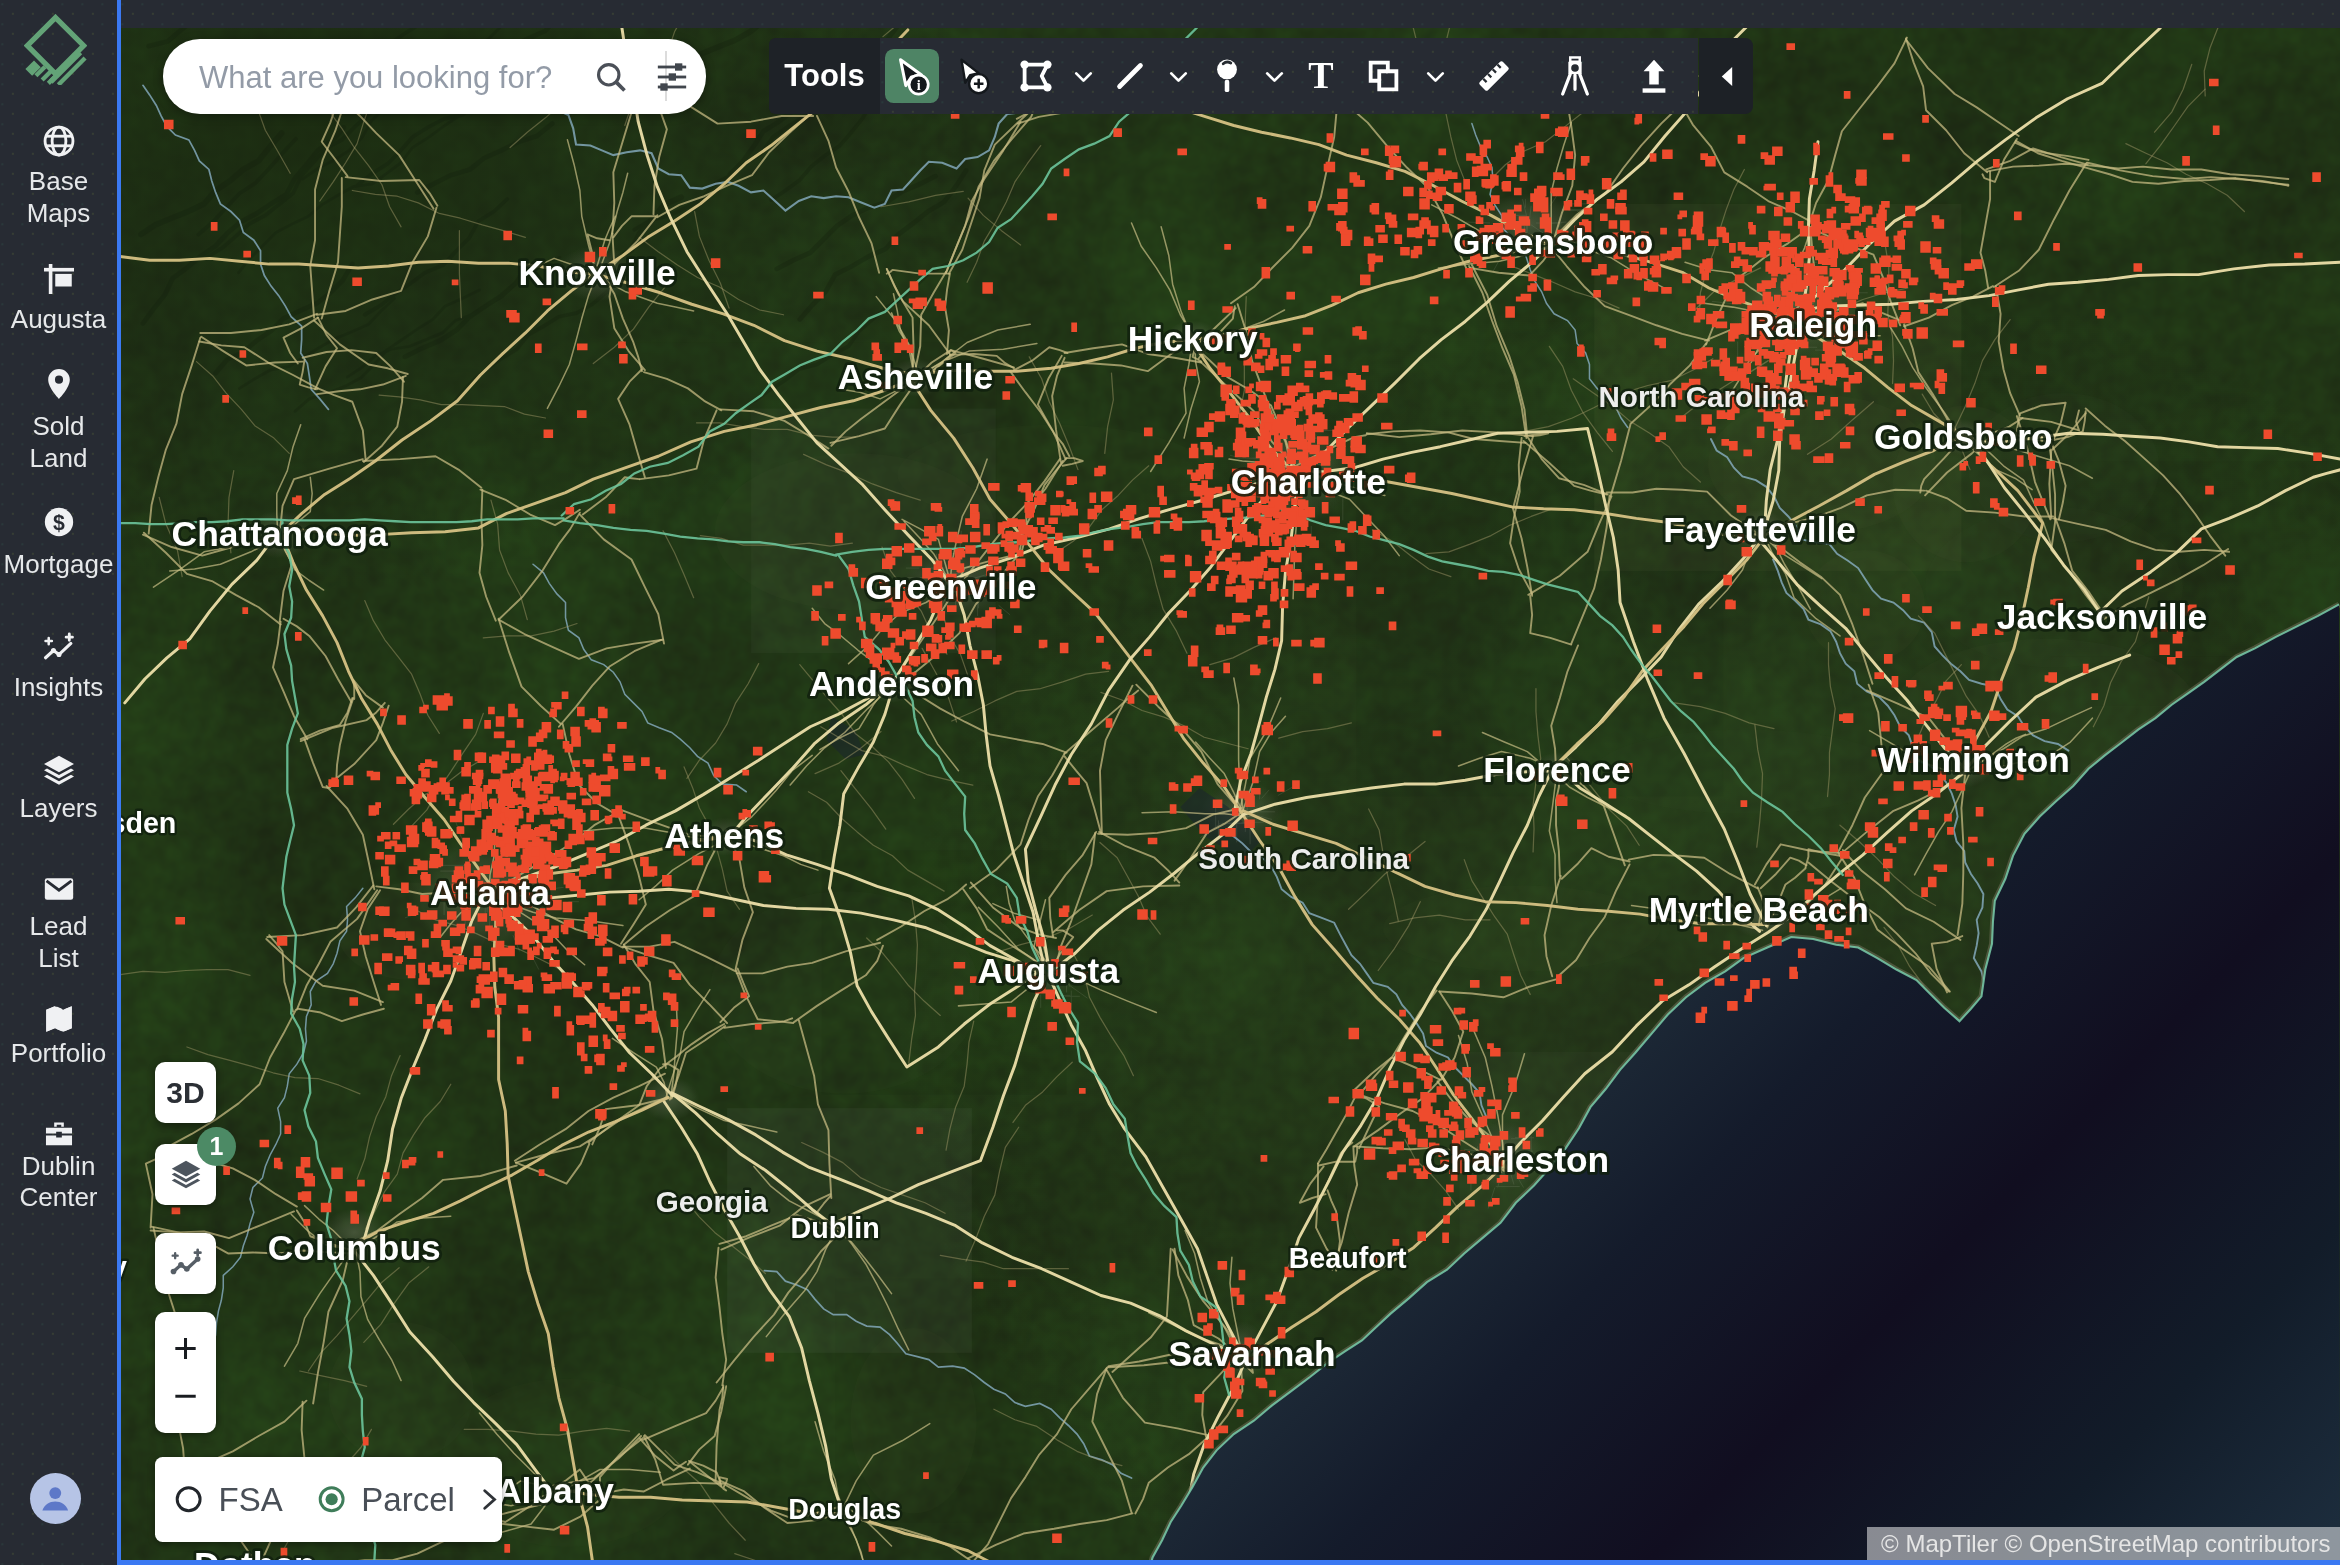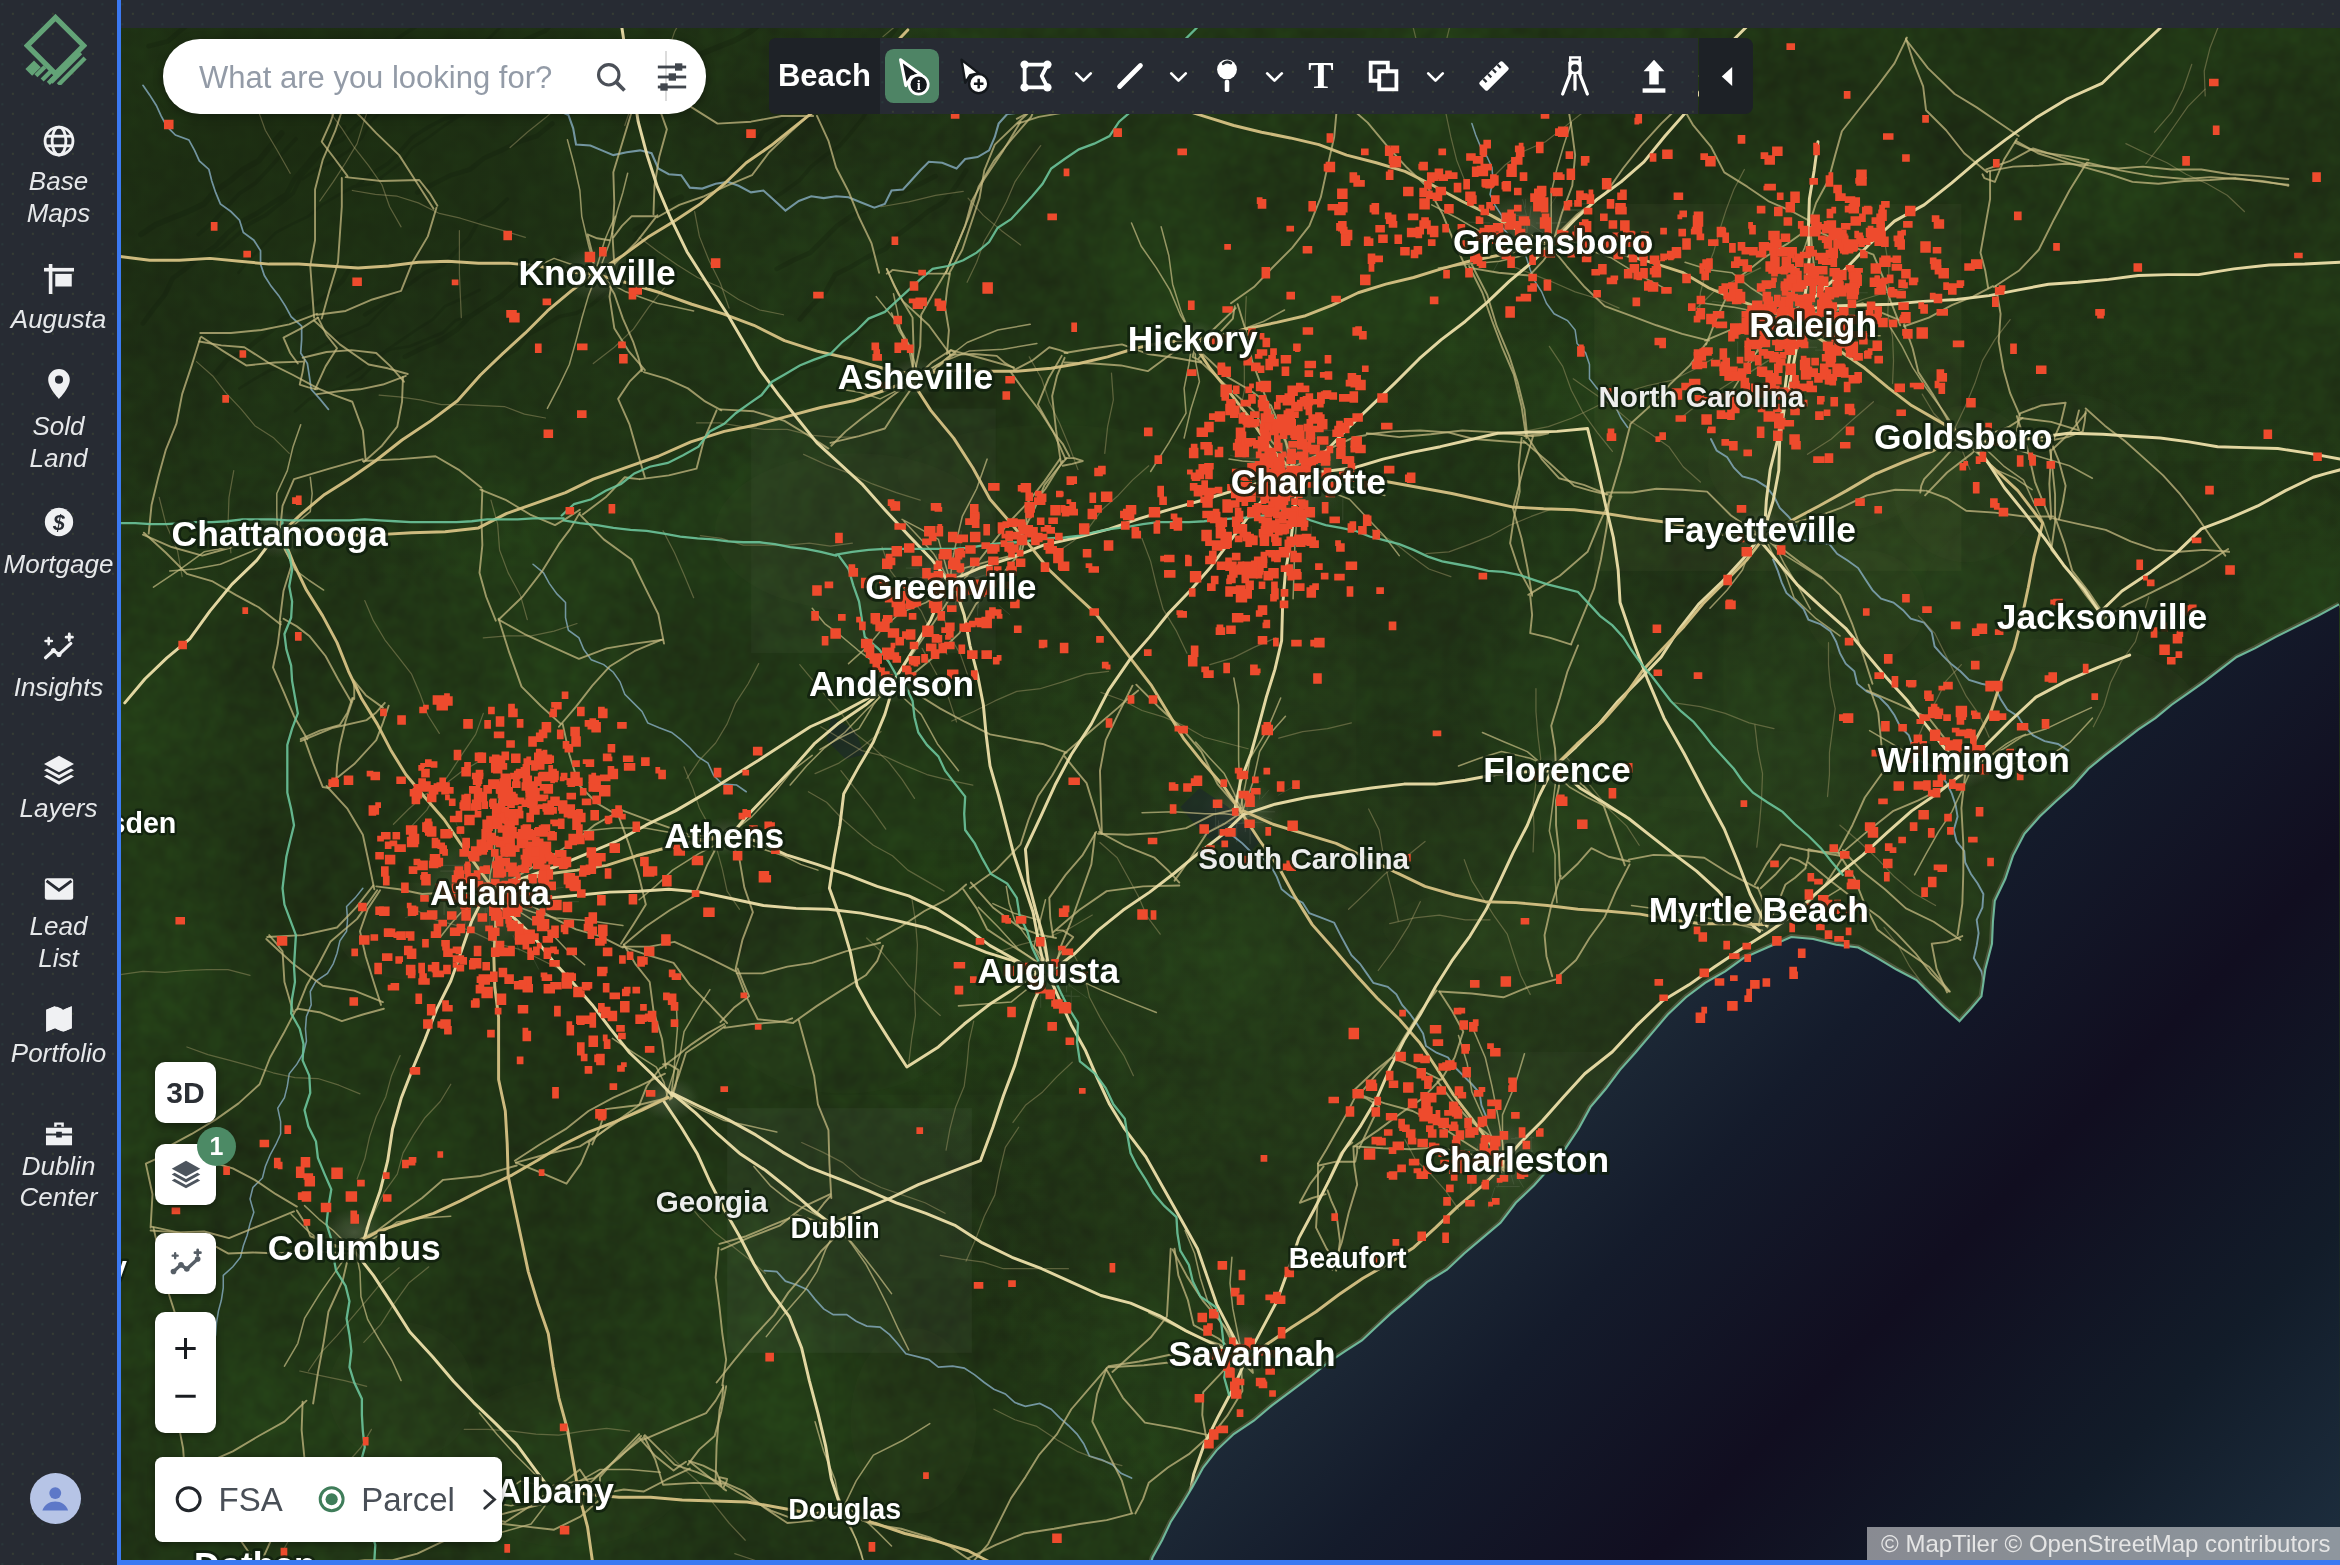--- a/index.html
+++ b/index.html
@@ -5,21 +5,21 @@
 * { margin:0; padding:0; box-sizing:border-box; }
 html,body { width:2340px; height:1566px; overflow:hidden; font-family:"Liberation Sans", sans-serif; background:#272b33; }
 .dots { background-color:#272b33;
   background-image: radial-gradient(rgba(125,150,60,.18) 1.2px, transparent 1.4px),
                     radial-gradient(rgba(55,140,105,.15) 1.2px, transparent 1.4px);
   background-size: 20px 20px, 20px 20px; background-position: 2.9px 3.8px, 12.4px 14.3px; }
 #maparea { position:absolute; left:120px; top:0; width:2220px; height:1560px; background:#4d7c0f;margin-top:28px; }
 #blueL { position:absolute; left:117px; top:0; width:3.8px; height:1566px; background:#3b79f2; z-index:40; }
 #blueB { position:absolute; left:117px; top:1560px; width:2223px; height:5.7px; background:#3b79f2; z-index:40; }
 
-#sidebar { position:absolute; left:0; top:0; width:117px; height:1566px; z-index:50;font-style:italic; }
+#sidebar { position:absolute; left:0; top:0; width:117px; height:1566px; z-index:50; }
 .nav { position:absolute; left:0; width:117px; text-align:center; color:#e6e8ea; font-size:26px; line-height:32px; }
 
 #pill { position:absolute; left:163px; top:39px; width:543px; height:75px; background:#fff; border-radius:37px; z-index:30; box-shadow:0 1.9px 9.6px rgba(0,0,0,.35); }
 #pill .ph { color:#939ba7; font-size:31px; }
 #pill .div { width:1.9px; height:50px; background:#dcdcdc; margin-left:23px; }
 
 #toolbar { position:absolute; left:769px; top:38px; height:76px; z-index:30; display:flex; border-radius:5.7px 0 0 5.7px; overflow:hidden; }
 #tlabel { background:#1e2227; color:#fff; font-size:31px; font-weight:700; display:flex; align-items:center; justify-content:center; width:111px; border-radius:5.7px 0 0 5.7px; }
 #ticons { position:relative; width:818px; height:76px; }
 .tbtn { display:flex; align-items:center; justify-content:center; }
@@ -1077,21 +1077,21 @@
       <line x1="3.5" y1="6" x2="20.5" y2="6"></line>
       <rect x="13.8" y="3.8" width="4.4" height="4.4" fill="#41464d" stroke="none"></rect>
       <line x1="3.5" y1="12" x2="20.5" y2="12"></line>
       <rect x="10" y="9.8" width="4.4" height="4.4" fill="#41464d" stroke="none"></rect>
       <line x1="3.5" y1="18" x2="20.5" y2="18"></line>
       <rect x="5" y="15.8" width="4.4" height="4.4" fill="#41464d" stroke="none"></rect>
     </svg>
 </div>
 
 <div id="toolbar">
-  <div id="tlabel">Beach</div>
+  <div id="tlabel">Tools</div>
   <div id="ticons" class="dots">
       <div style="position:absolute;left:4.8px;top:10.5px;width:54px;height:54px;border-radius:8.6px;background:#4e8465;display:flex;align-items:center;justify-content:center">
         <svg width="42" height="42" viewBox="0 0 44 44">
 <path d="M10 5 L32 21 L21.5 23 L15.5 32 Z" fill="#14181c" stroke="#fff" stroke-width="3.2" stroke-linejoin="round"></path>
 <circle cx="29" cy="31" r="10" fill="#14181c" stroke="#fff" stroke-width="2.8"></circle>
 <text x="29" y="36.5" text-anchor="middle" font-family="Liberation Serif" font-size="15" font-weight="700" fill="#fff">i</text>
 </svg>
       </div>
       <div style="position:absolute;left:66px;top:0;width:52px;height:76px" class="tbtn">
         <svg width="44" height="44" viewBox="0 0 46 46">

